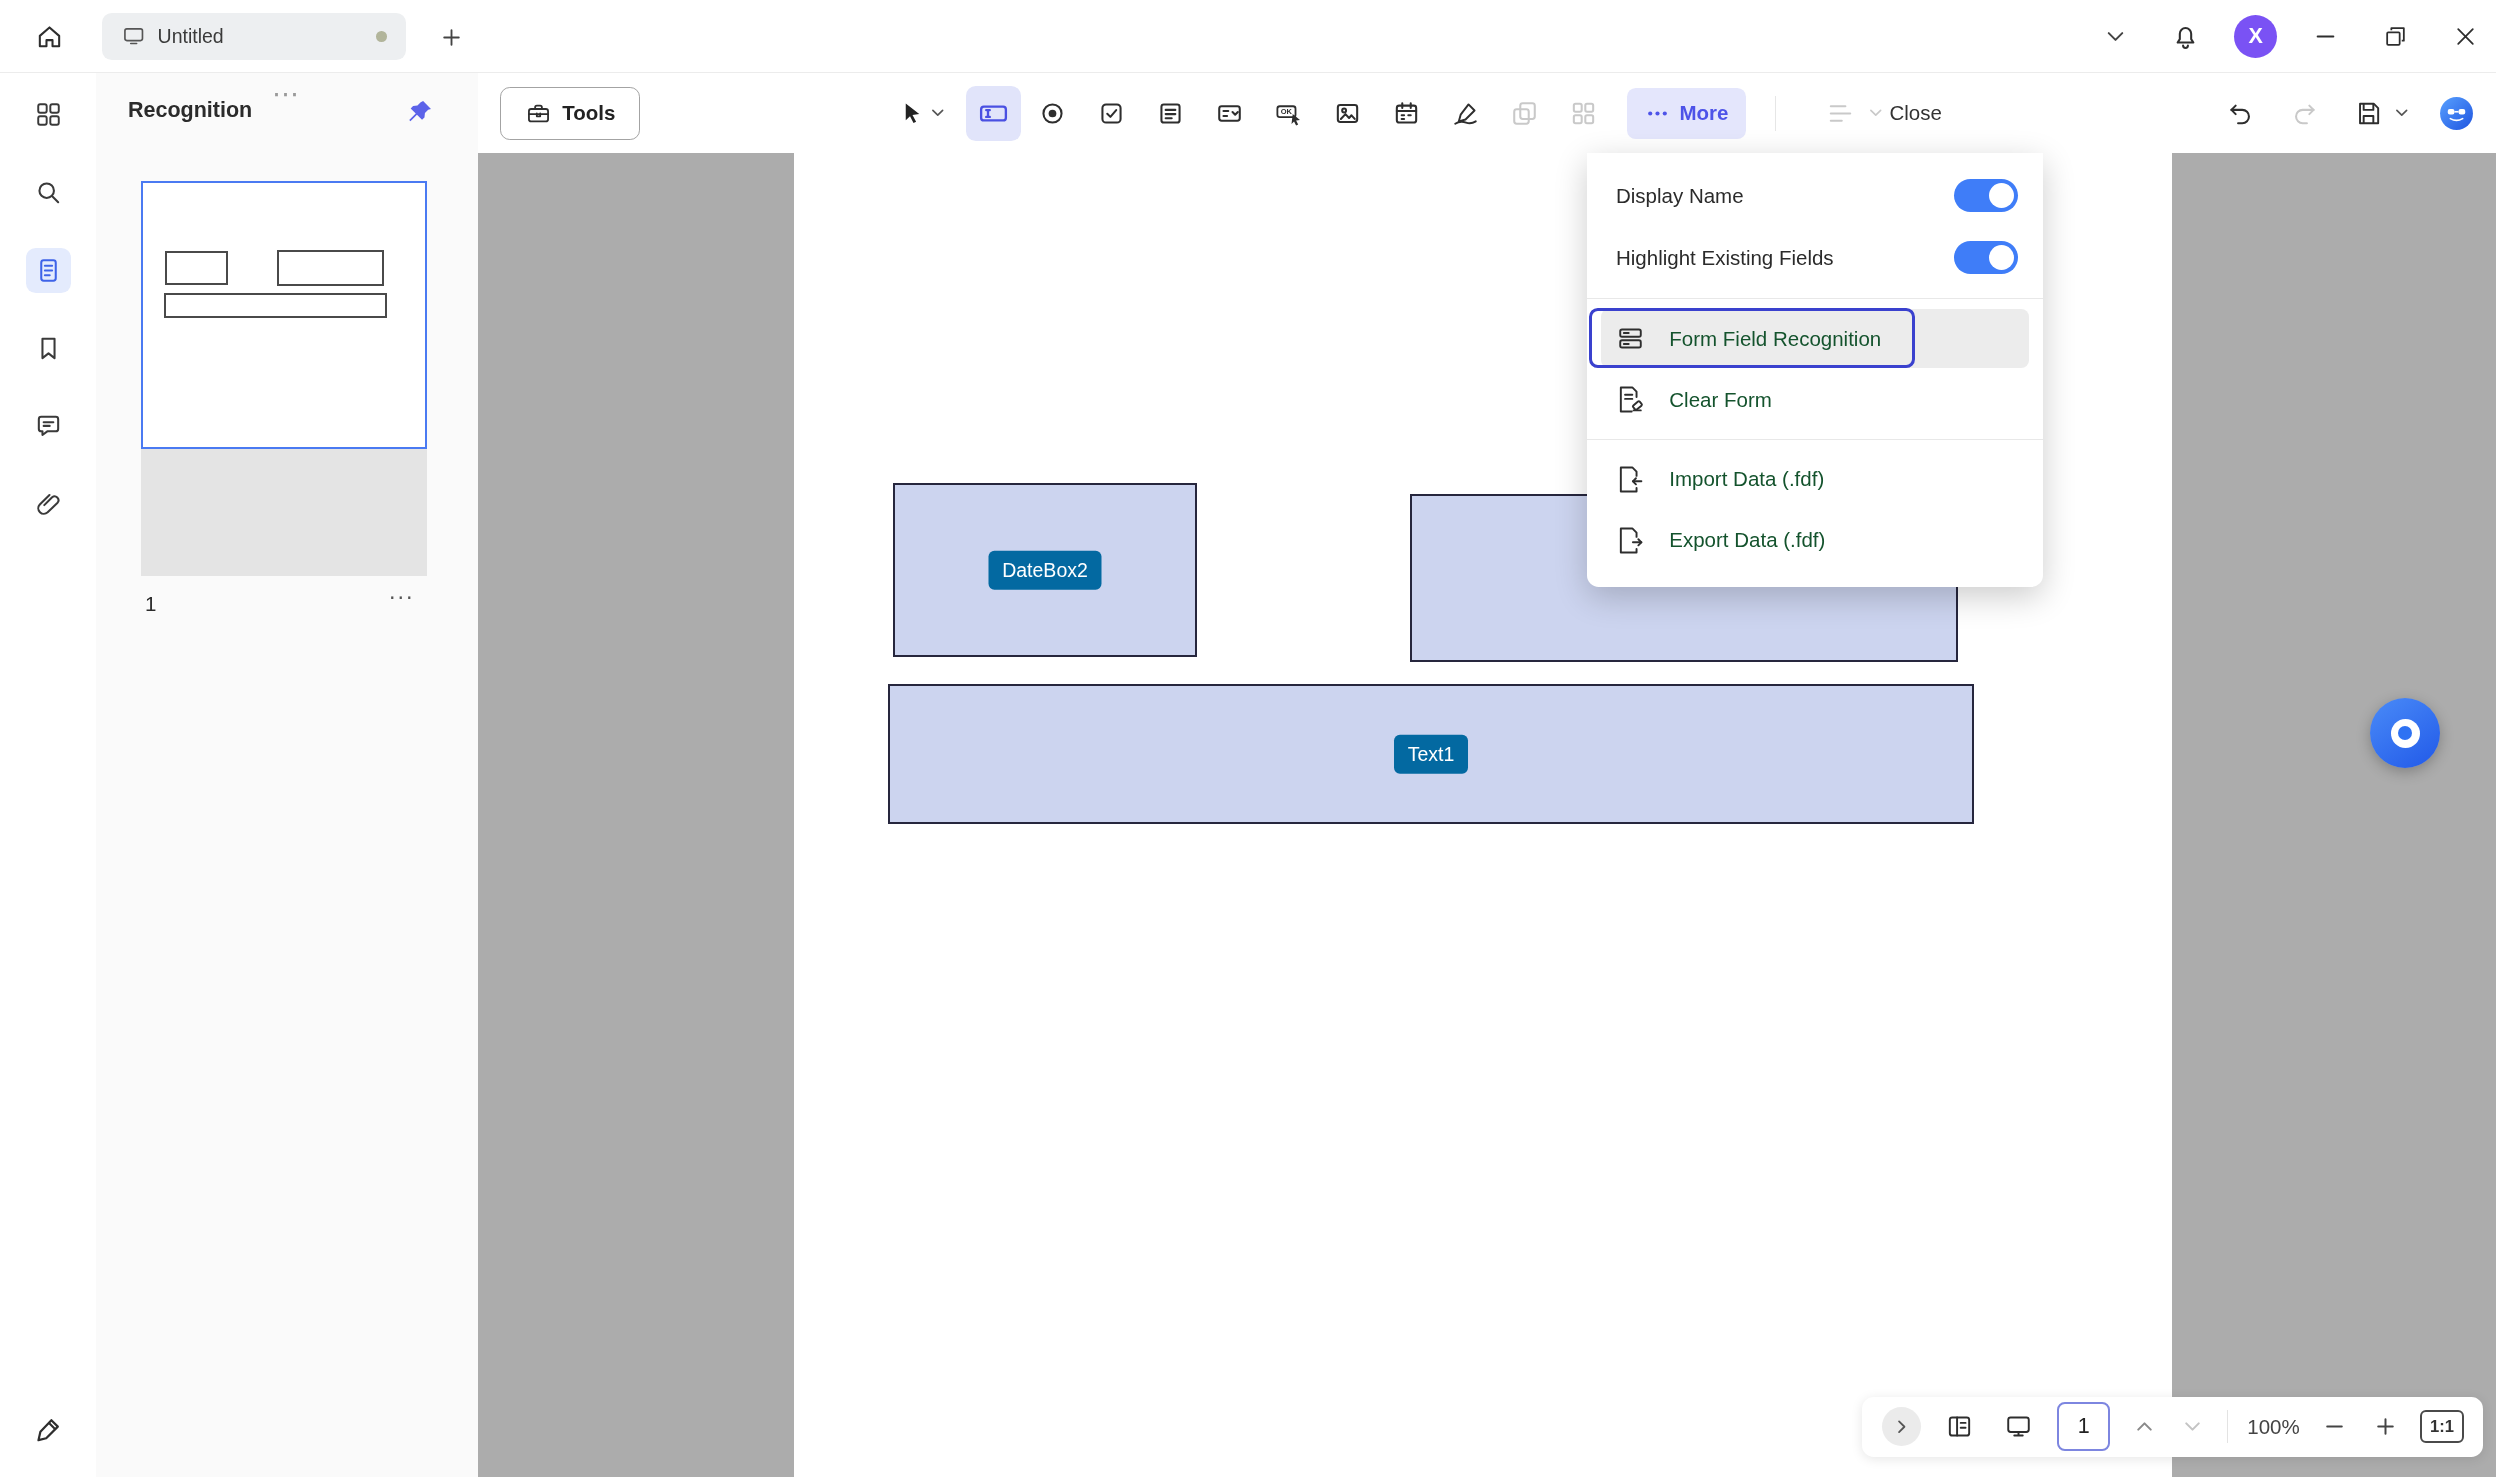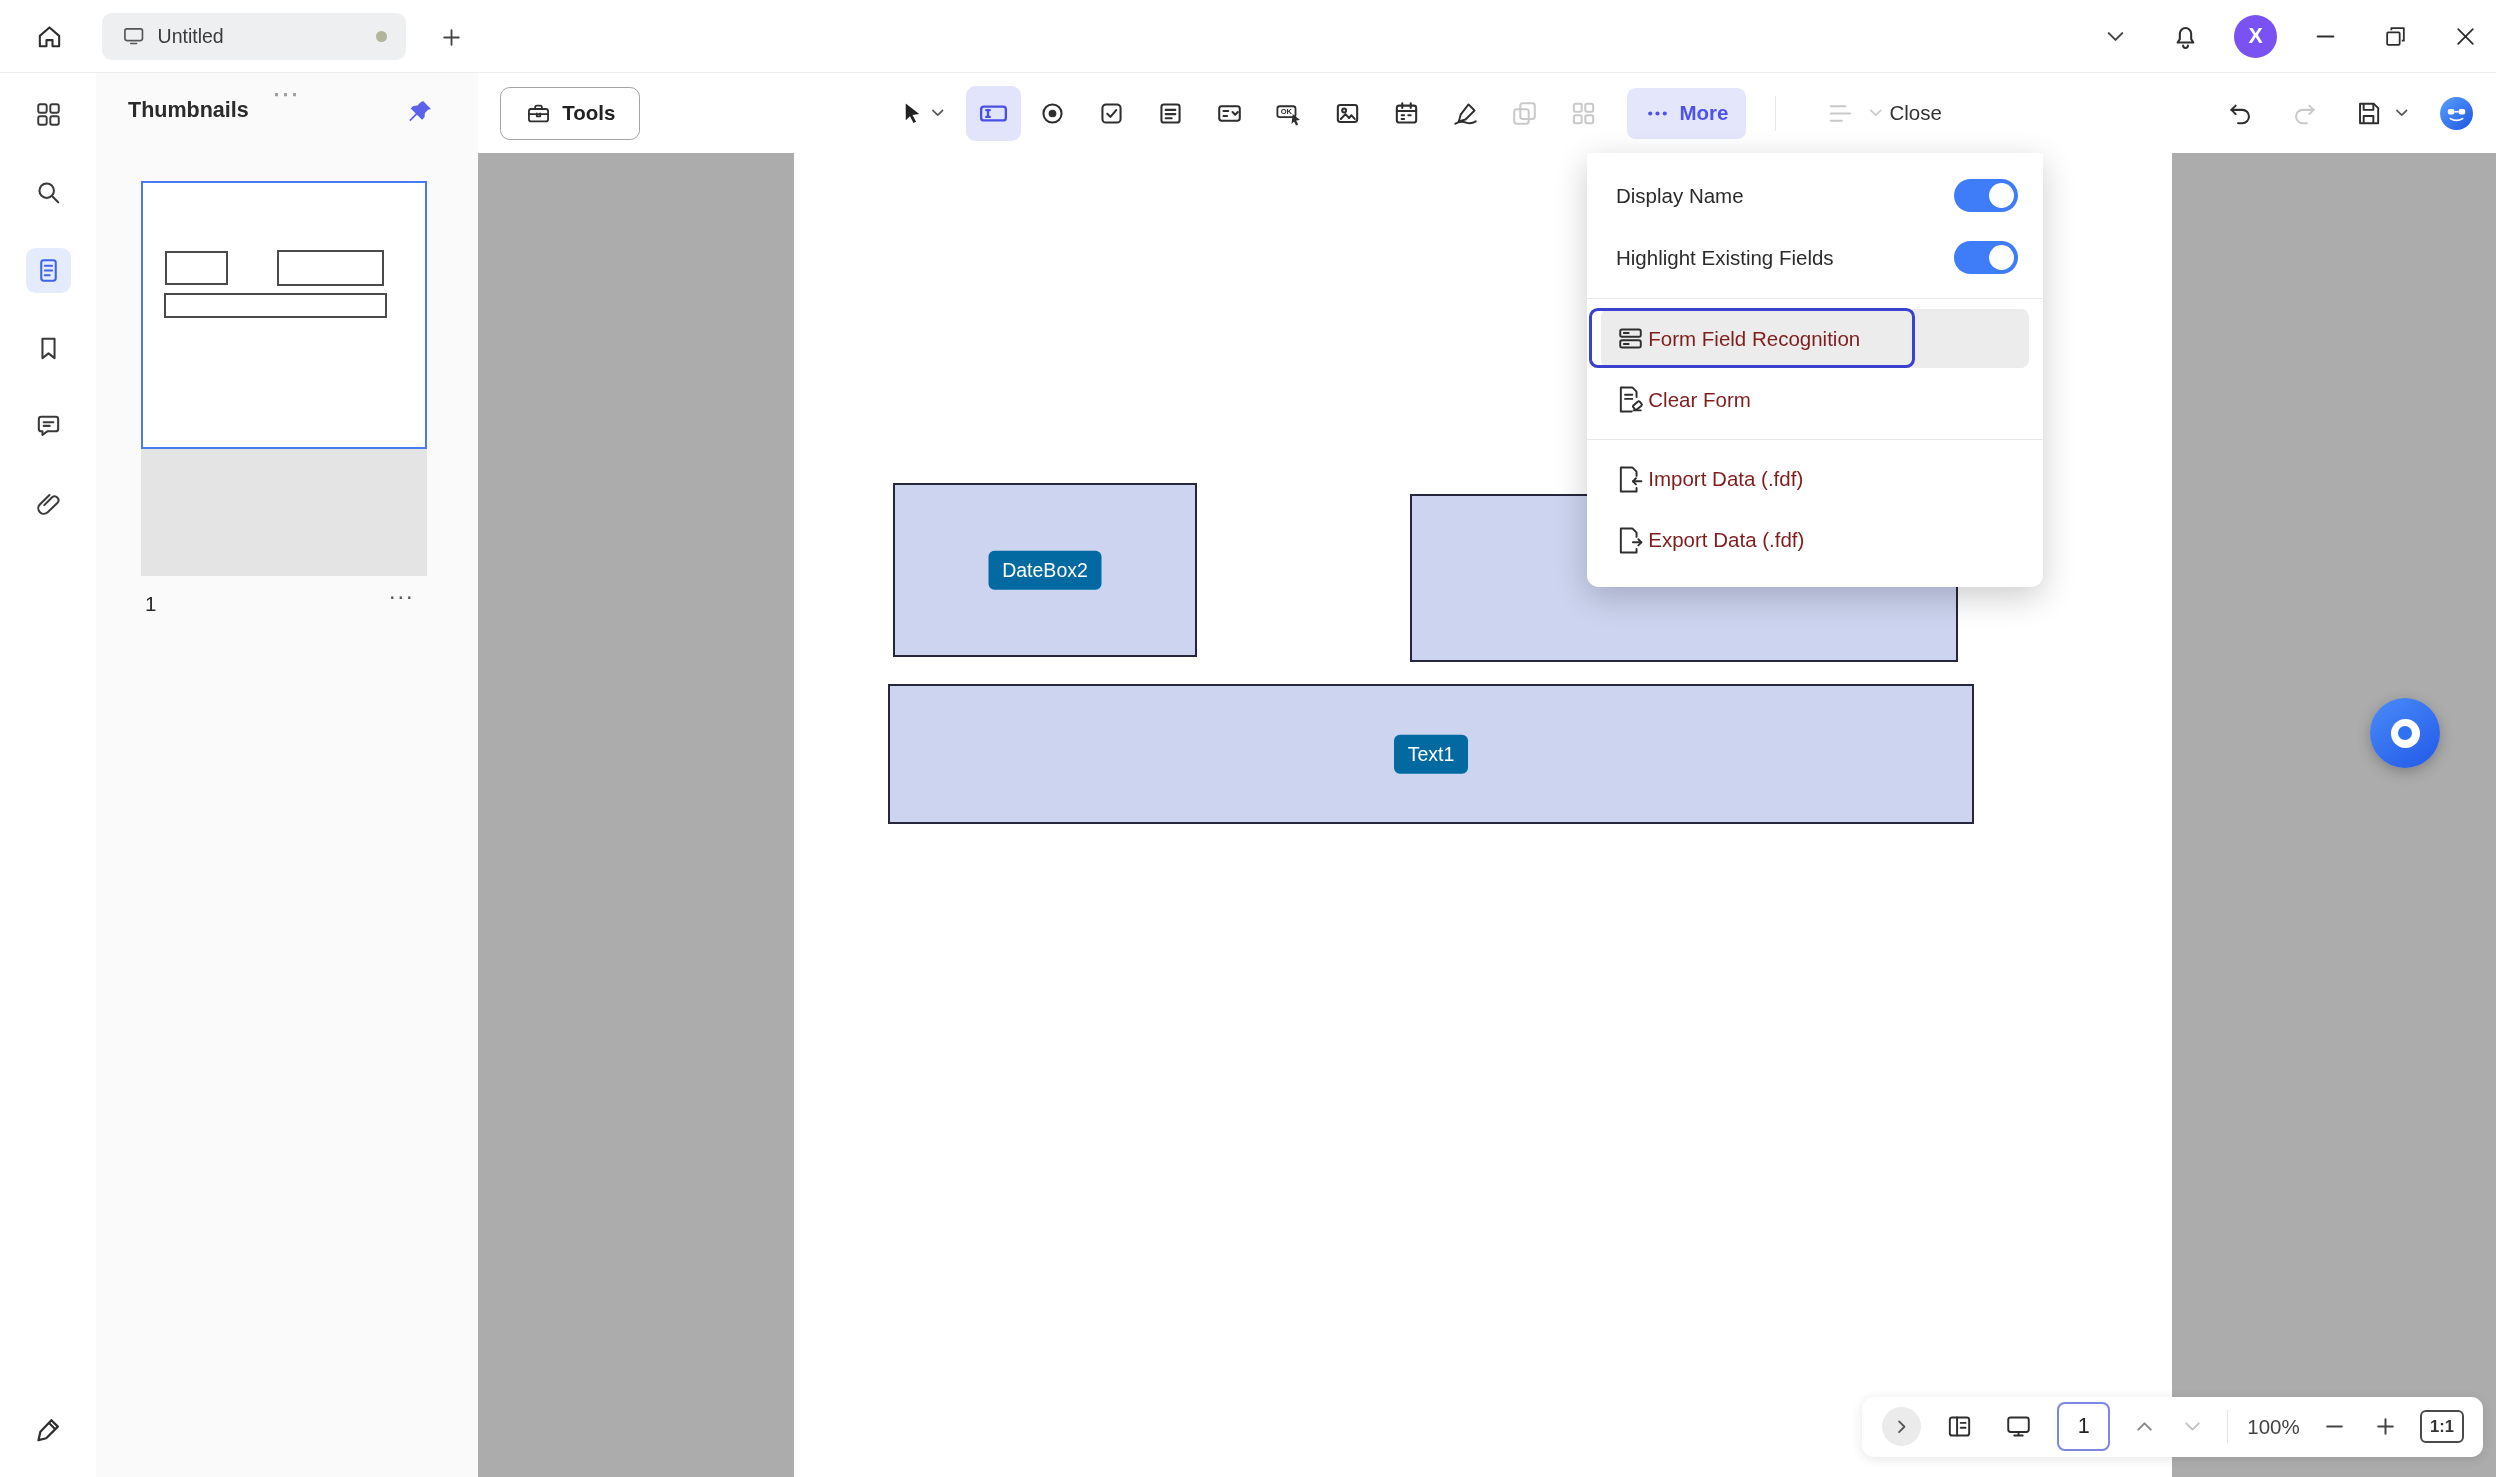--- a/index.html
+++ b/index.html
@@ -59,21 +59,21 @@
   .page{position:absolute;left:316px;top:0;width:1378px;bottom:0;background:#fff}
   .field{position:absolute;background:var(--field-fill);border:2px solid var(--field-border)}
   .field-label{position:absolute;left:50%;top:50%;transform:translate(-50%,-50%);background:#0369a1;color:#fff;font-size:19.5px;padding:7.8px 13.7px;border-radius:5.9px;white-space:nowrap}
 
   
   .menu{position:absolute;left:1109px;top:0;width:456px;background:#fff;border-radius:0 0 11.7px 11.7px;box-shadow:0 9.8px 33px rgba(0,0,0,.20);padding:11.7px 0 15.6px;z-index:25}
   .menu-toggle-row{display:flex;align-items:center;justify-content:space-between;padding:0 25px 0 29px;height:62px;font-size:20.5px;color:#2b2b2b}
   .toggle{width:64px;height:33px;border-radius:16.6px;background:var(--toggle-on);position:relative}
   .toggle::after{content:"";position:absolute;right:3.9px;top:3.9px;width:25px;height:25px;border-radius:50%;background:#fff}
   .menu-sep{height:1px;background:#e8e8e8;margin:9.8px 0}
-  .menu-item{position:relative;display:flex;align-items:center;gap:3px;height:59px;margin:2px 13.7px;padding:0 15.6px;border-radius:7.8px;font-size:20.5px;color:#7f1d1d}
+  .menu-item{position:relative;display:flex;align-items:center;gap:24px;height:59px;margin:2px 13.7px;padding:0 15.6px;border-radius:7.8px;font-size:20.5px;color:#14532d}
   .menu-item.focused{background:#ececec}
   .focus-ring{position:absolute;left:-11.7px;top:-1px;width:326px;height:60px;border:3.9px solid var(--focus-ring);border-radius:8.8px;pointer-events:none}
 
   
   .fab{position:absolute;left:1892px;top:545px;width:70px;height:70px;border-radius:50%;background:linear-gradient(145deg,#4a8bf8,#2159e8);box-shadow:0 3.9px 13.7px rgba(0,0,0,.25);display:flex;align-items:center;justify-content:center}
   .fab-donut{width:29px;height:29px;border-radius:50%;background:#fff;display:flex;align-items:center;justify-content:center}
   .fab-hole{width:14.6px;height:14.6px;border-radius:50%;background:var(--fab-blue)}
 
   
   .statusbar{position:absolute;right:13.7px;bottom:21.5px;height:60px;background:#fff;border-radius:11.7px;display:flex;align-items:center;gap:19.5px;padding:0 19.5px;box-shadow:0 2px 11.7px rgba(0,0,0,.10)}
@@ -183,21 +183,21 @@
         <path d="M15 4l5 5-9 9-6 1.5L6.5 13z"></path>
         <path d="M13 6l5 5"></path>
       </svg>
   </button>
 </nav>
 
 <aside class="thumbs">
   <div style="position:relative">
     <div class="handle-dots" style="top:7.8px">⋯</div>
   </div>
-  <h2 class="panel-header" style="margin:0">Thumbnails</h2>
+  <h2 class="panel-header" style="margin:0">Recognition</h2>
   <button class="btn pin-btn">
     <svg width="29" height="29" viewBox="0 0 24 24" fill="#5c63e9">
         <path d="M15 2.5l6.5 6.5-2.3.8-2.7 2.7-.4 3.6-2 2-4.2-4.2-5.4 5.4-1-1 5.4-5.4L4.7 8.7l2-2 3.6-.4 2.7-2.7z"></path>
       </svg>
   </button>
   <div class="thumb">
     <div class="mini" style="left:22.4px;top:68px;width:63px;height:34px"></div>
     <div class="mini" style="left:134px;top:67px;width:107px;height:36px"></div>
     <div class="mini" style="left:20.5px;top:110px;width:223px;height:25px"></div>
   </div>

